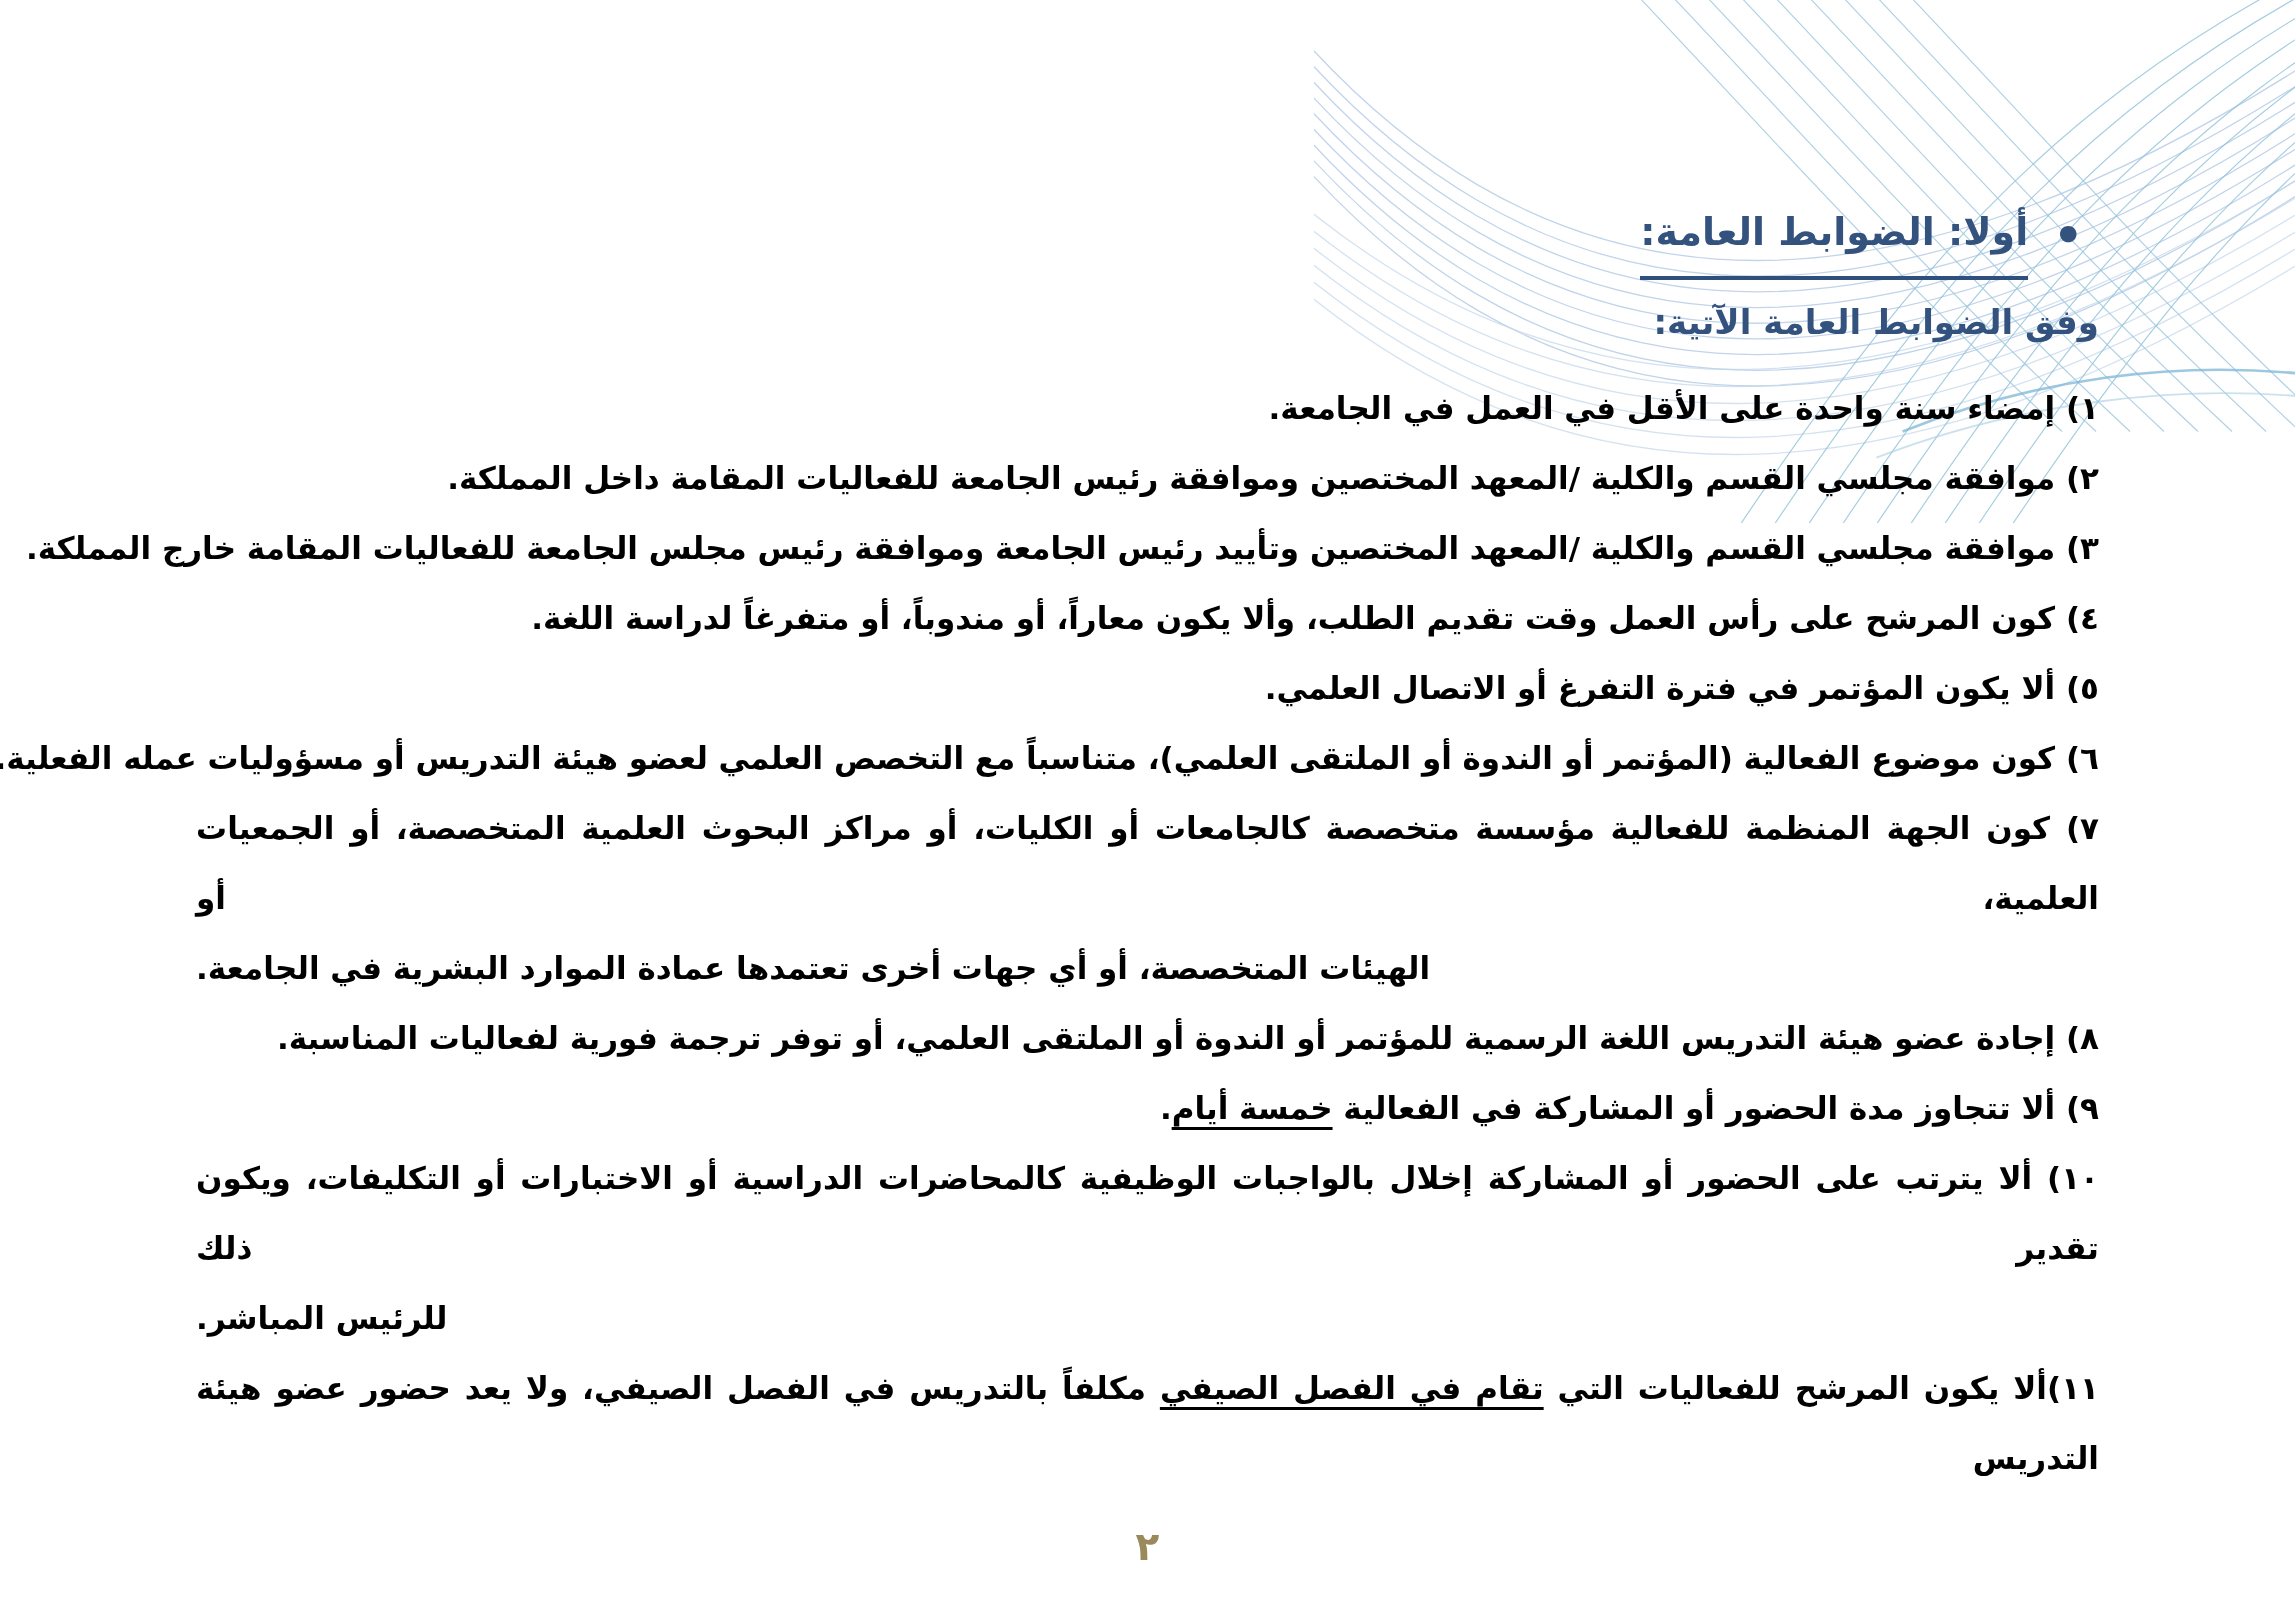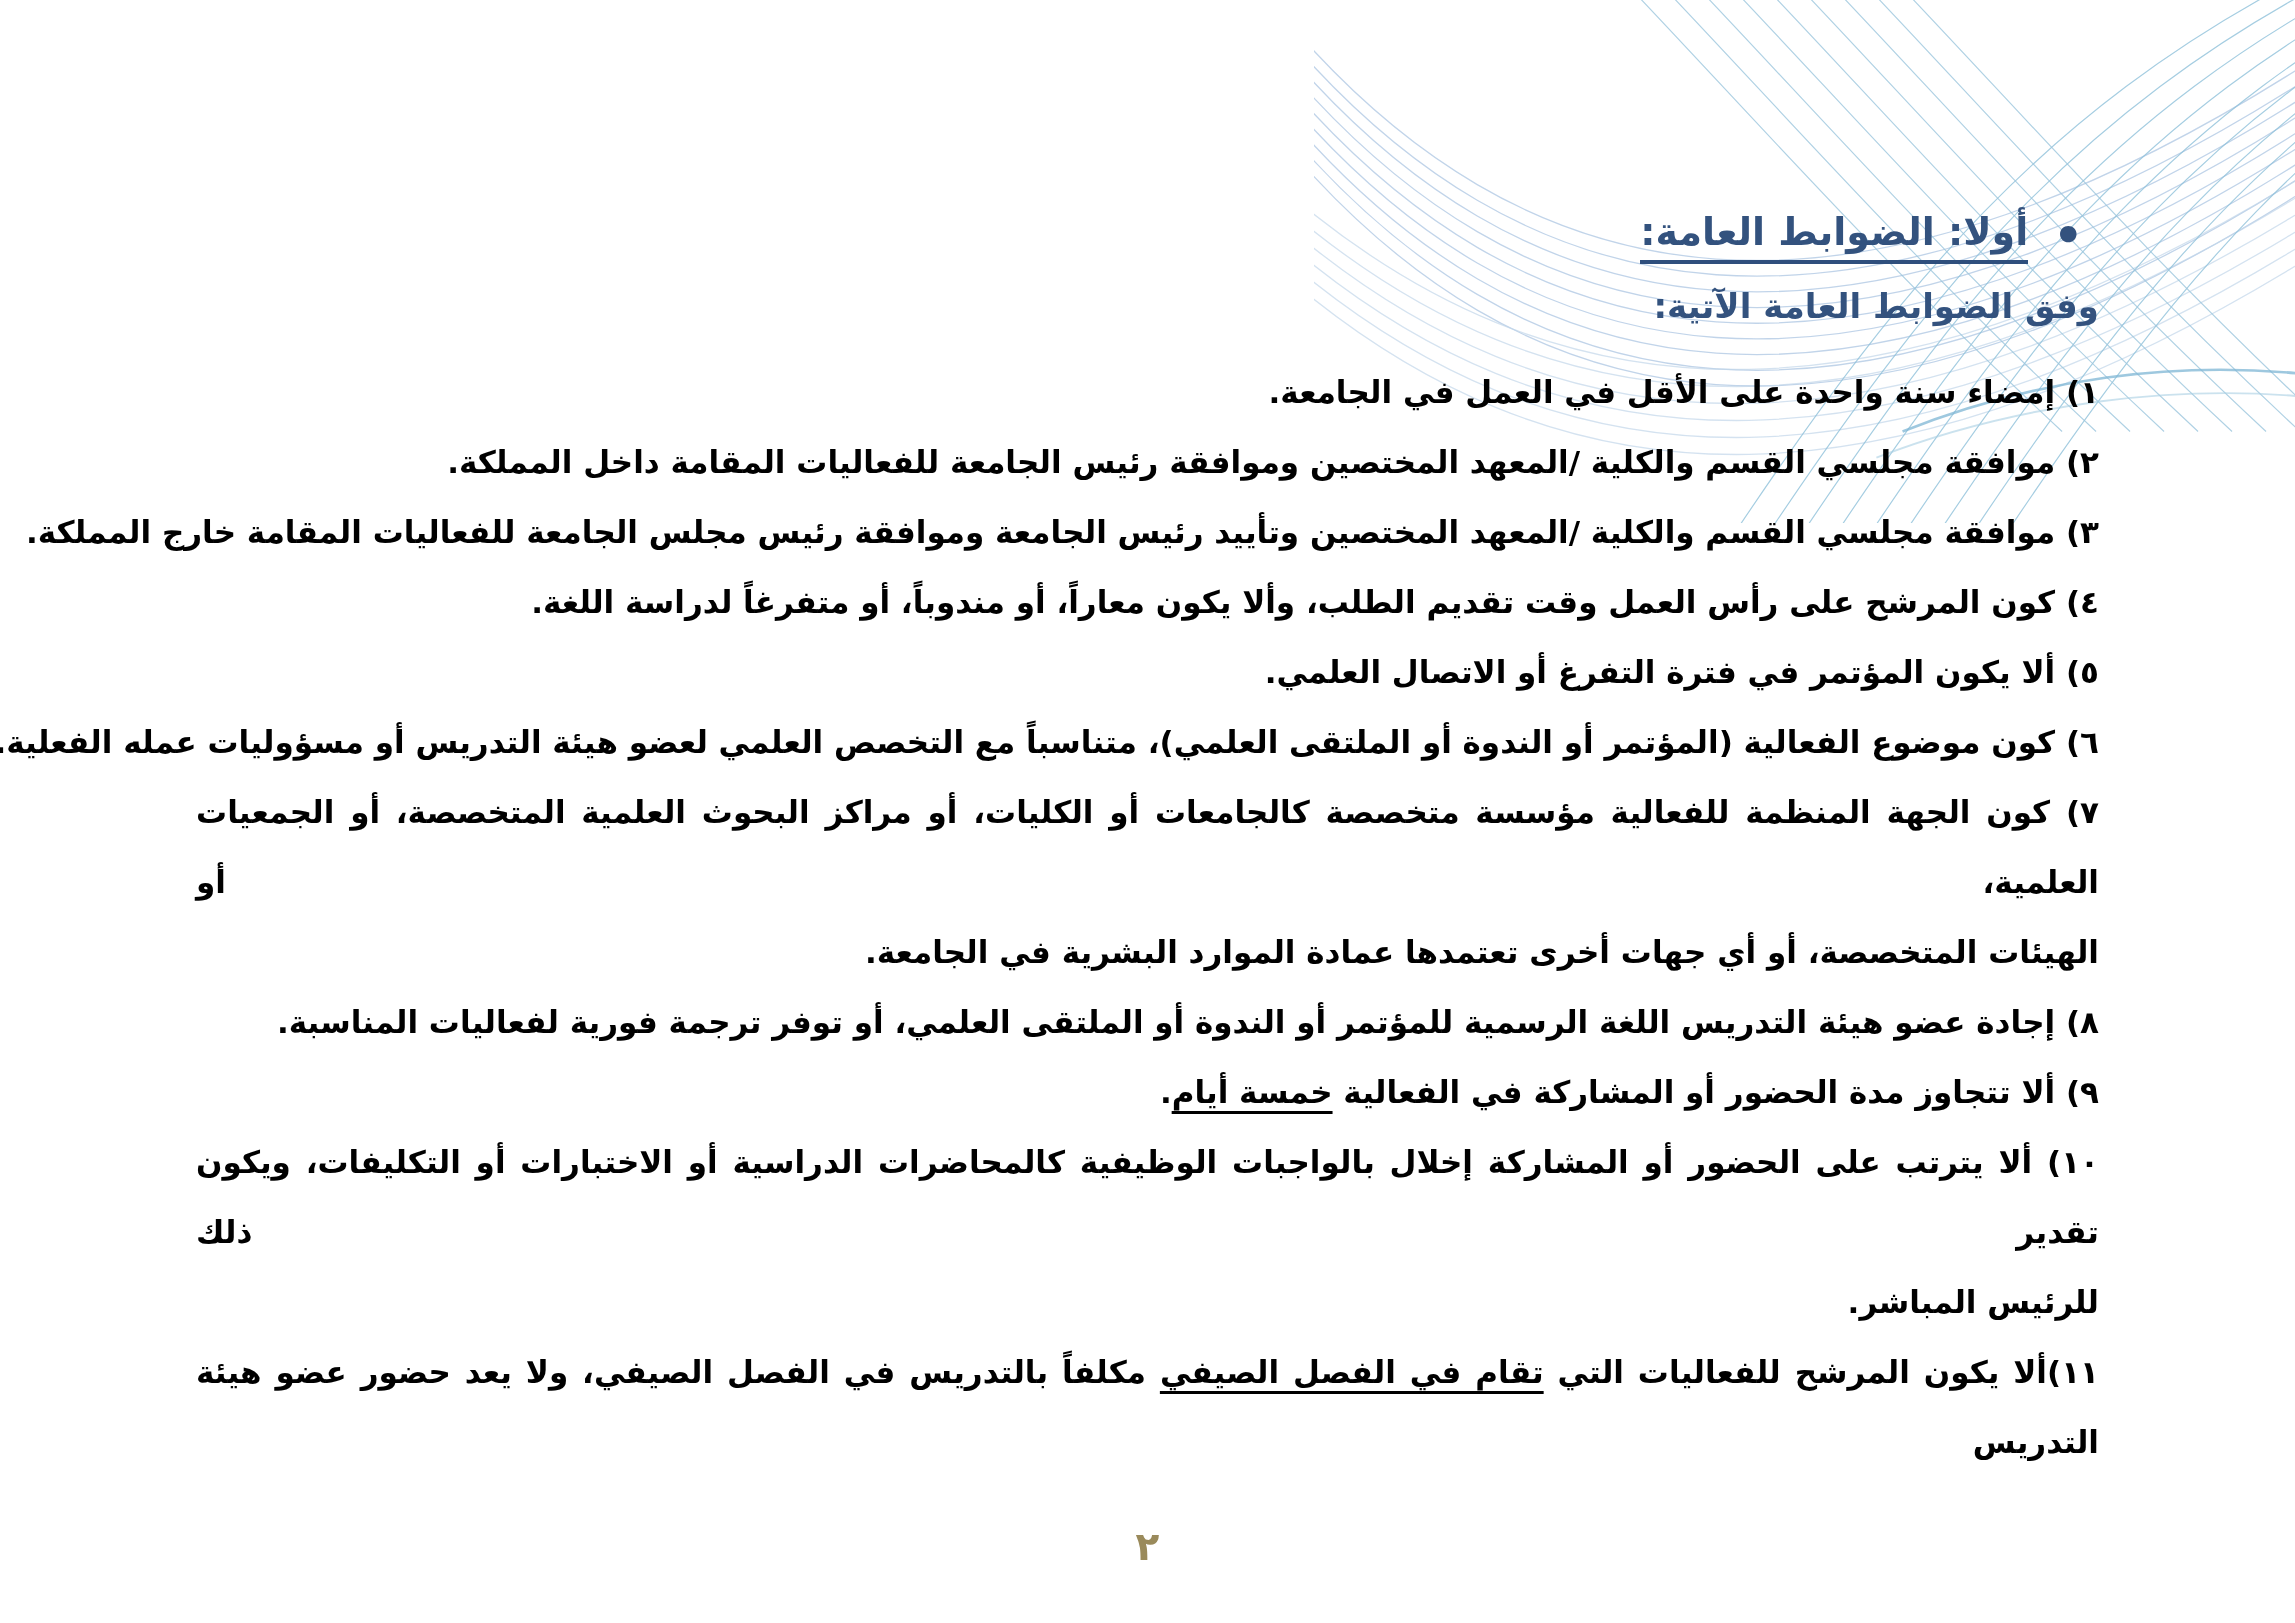--- a/index.html
+++ b/index.html
@@ -30,21 +30,21 @@
   }
   .heading-row .bullet{
     font-size:47px;
     vertical-align:middle;
     margin-left:25px;
     color:#33527e;
   }
   .heading-row .htext{
     display:inline-block;
     border-bottom:4.6px solid #2f4f7d;
-    padding-bottom:0;
+    padding-bottom:16px;
   }
   .intro{
     margin-top:15.7px;
     line-height:60px;
     font-size:31px;
     font-weight:700;
     color:#000;
     text-align:justify;
     text-align-last:justify;
   }
@@ -59,21 +59,21 @@
   }
   .list{
     margin-top:-13px;
     font-size:31px;
     font-weight:700;
     color:#000;
   }
   .list .item{margin:0;line-height:70px;}
   .item.one{white-space:nowrap;}
   .jline{text-align:justify;text-align-last:justify;}
-  .rline{text-align:right;}
+  .rline{text-align:left;}
   .u{
     text-decoration:underline;
     text-decoration-thickness:3.3px;
     text-underline-offset:7.9px;
   }
   .page-number{
     position:absolute;
     top:1524px;left:0;right:0;
     text-align:center;
     font-size:39px;

